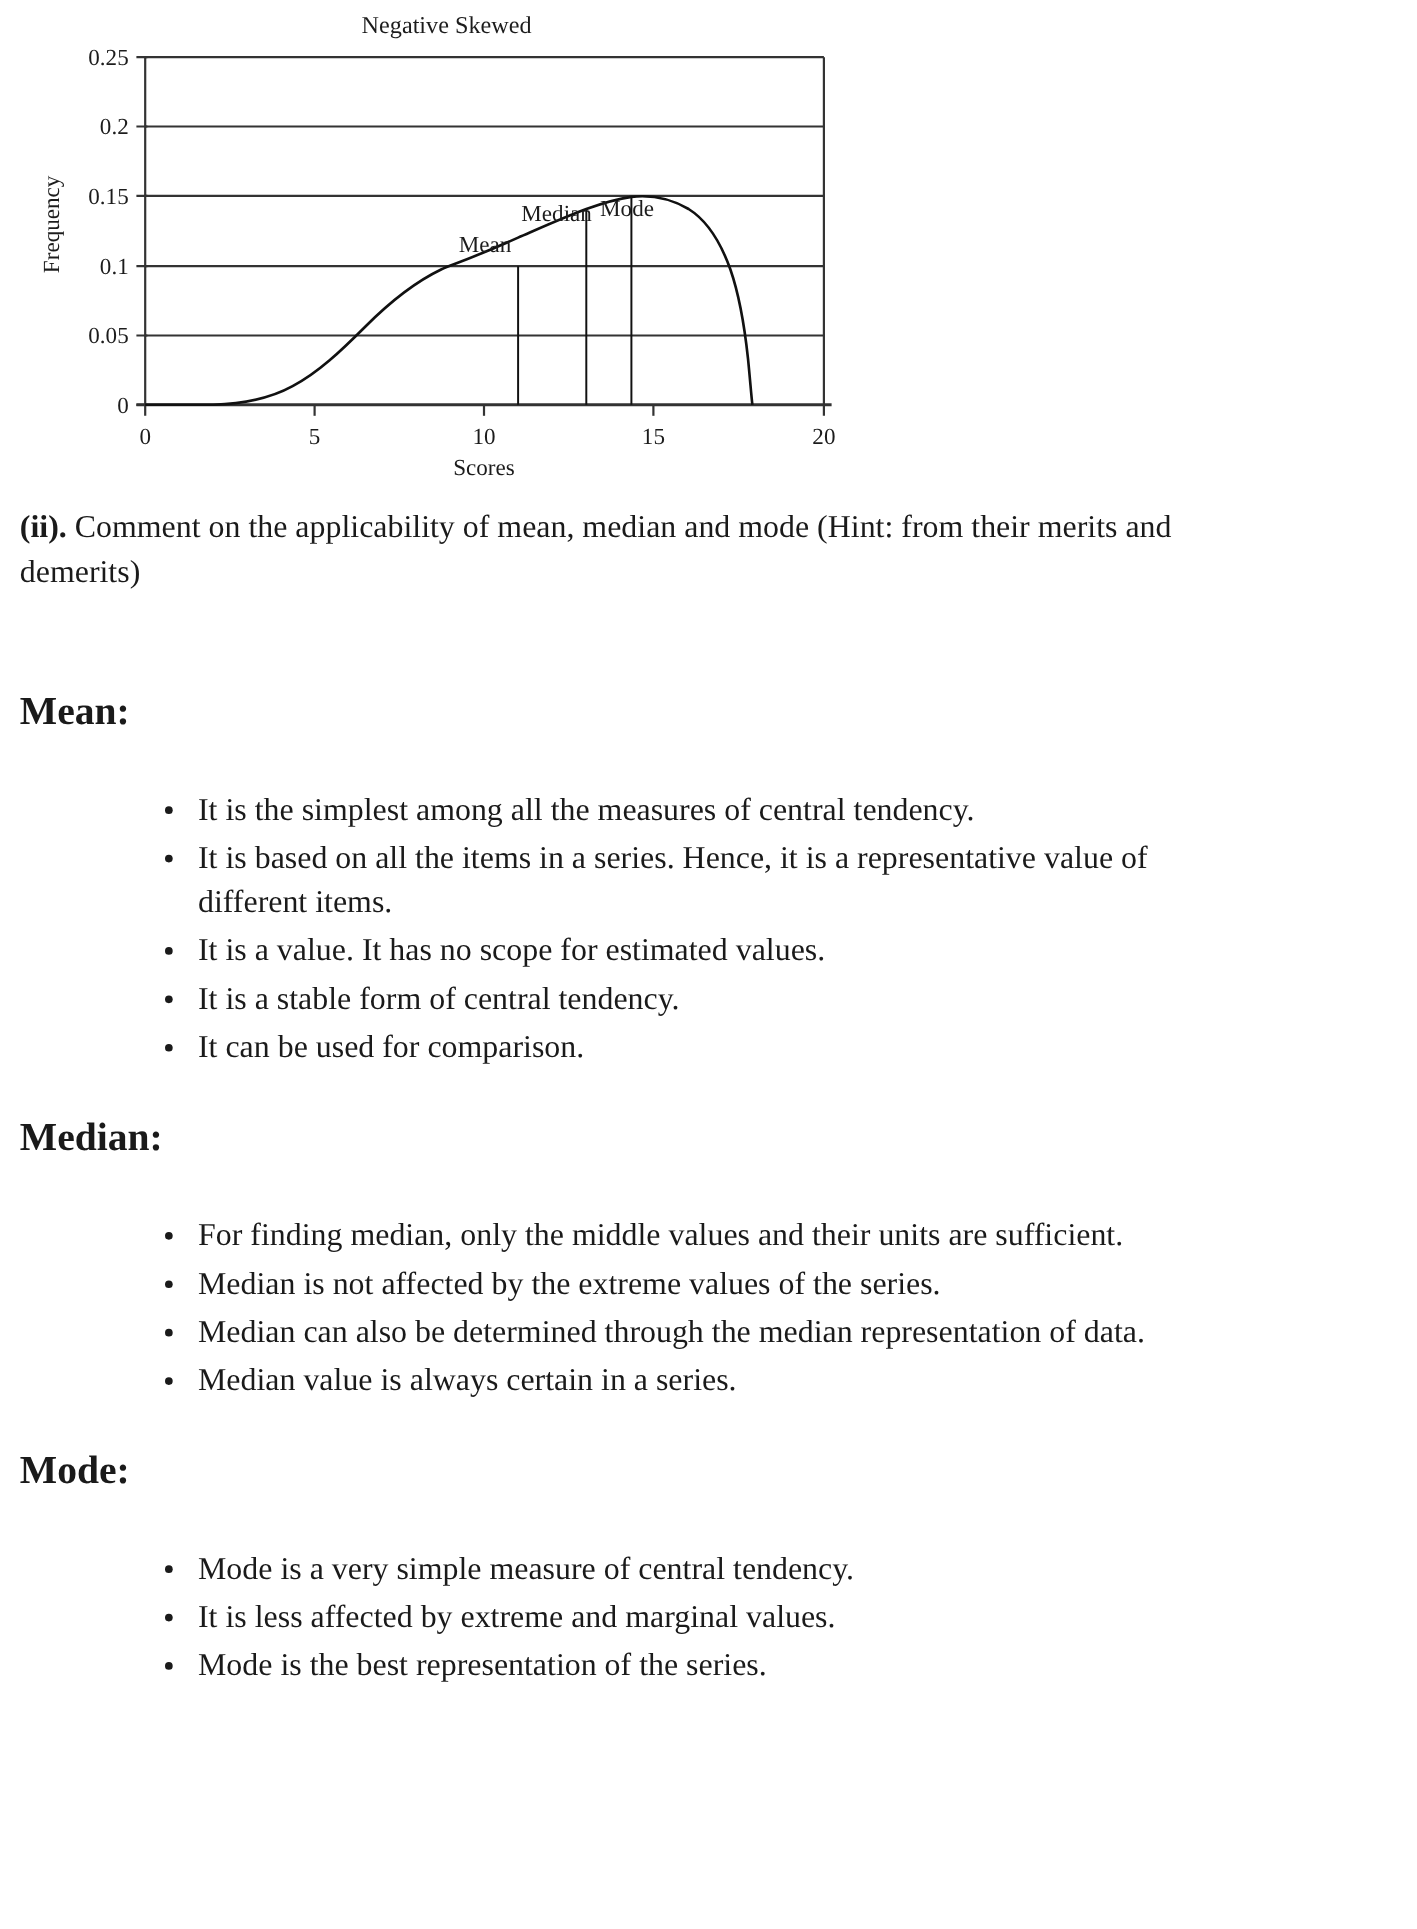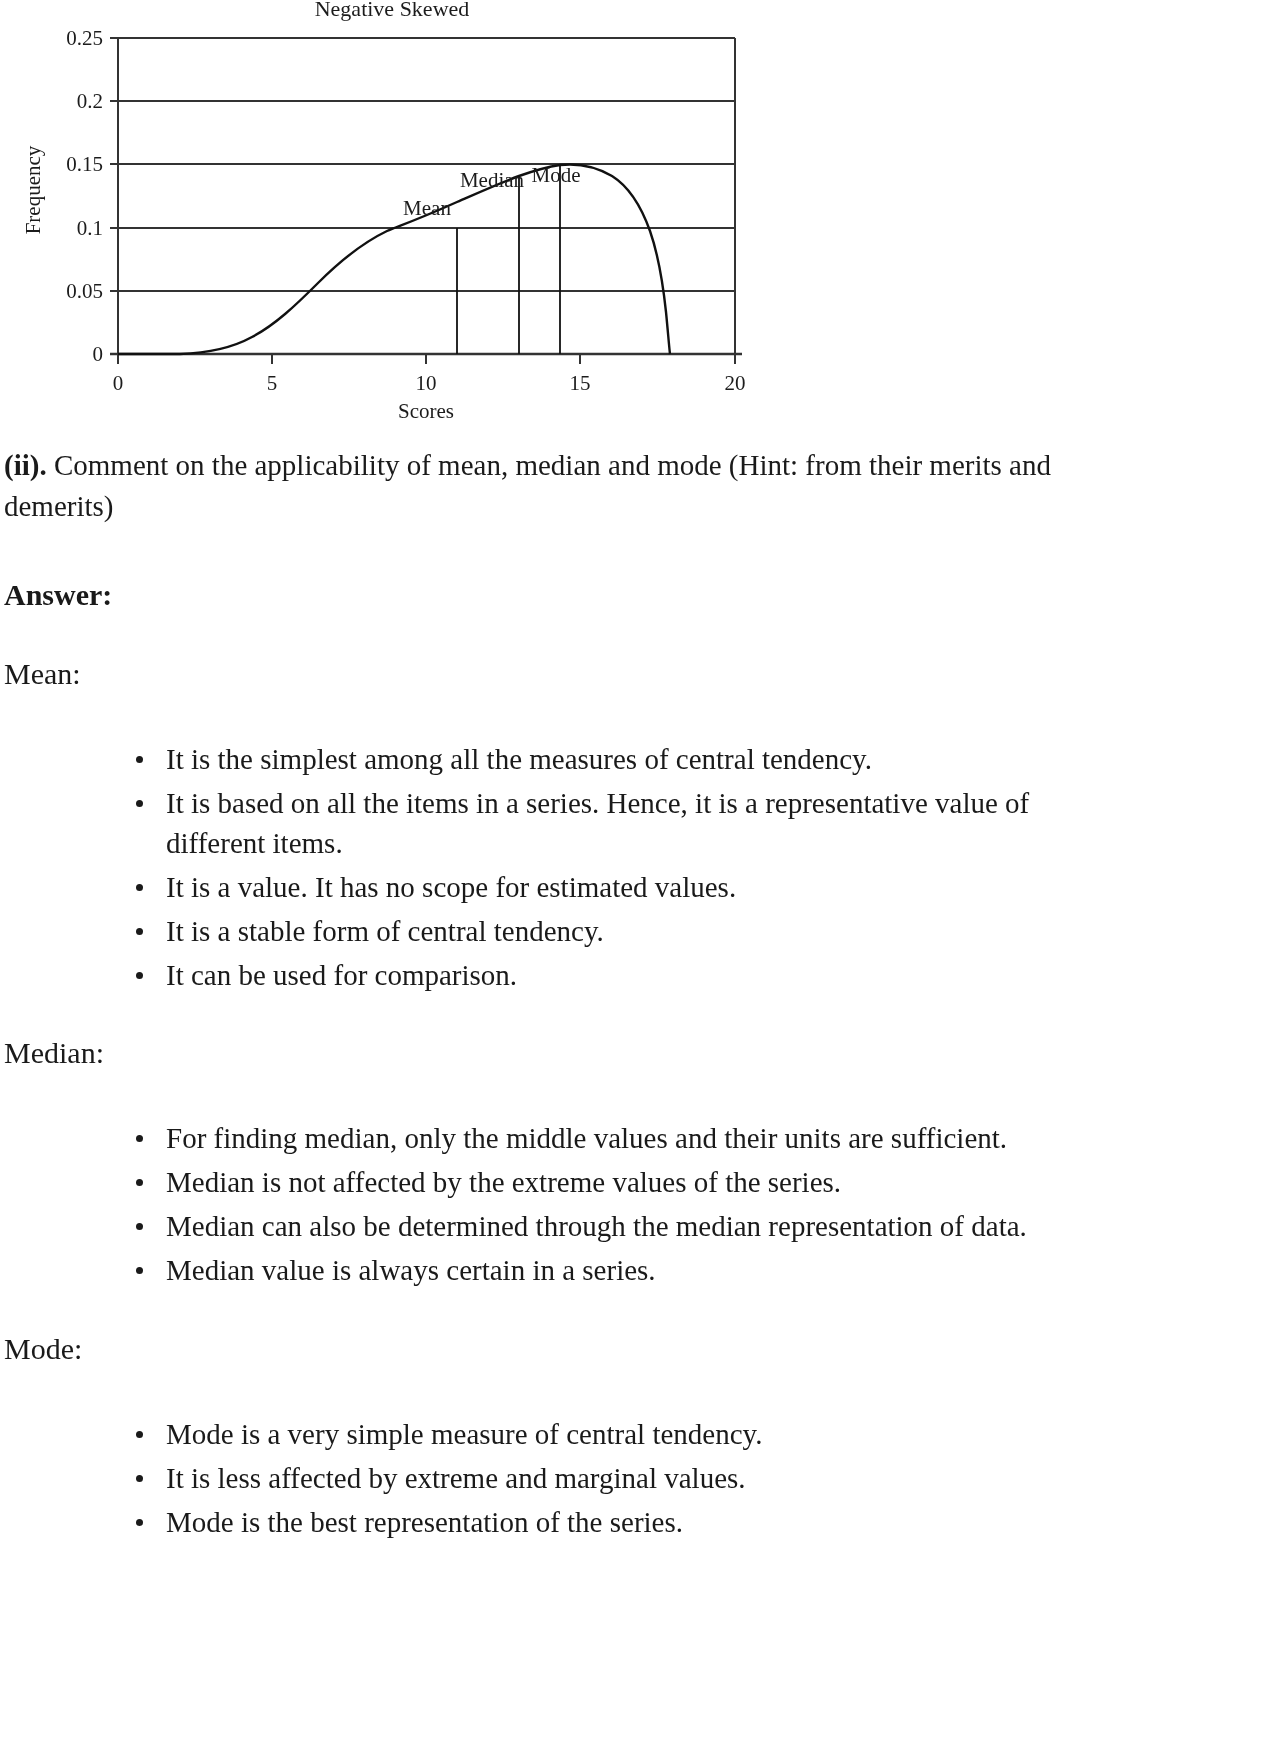--- a/index.html
+++ b/index.html
@@ -13,21 +13,21 @@
     font-family: "Liberation Serif", "DejaVu Serif", serif;
     color: #1a1a1a;
     -webkit-font-smoothing: antialiased;
   }
 
   .page {
     position: relative;
     width: 1124px;
     min-height: 1754px;
     box-sizing: border-box;
-    padding: 0;
+    padding: 14px;
   }
 
   
   .figure-block {
     position: relative;
     width: 1288px;
     height: 445px;
   }
   .chart-svg {
     position: absolute;
@@ -67,22 +67,22 @@
   .spacer-md { height: 34px; }
   .spacer-lg { height: 40px; }
 
   h3.section-head {
     font-size: 30px;
     font-weight: bold;
     margin: 0 0 6px 0;
     line-height: 1.3;
   }
   h4.term-head {
-    font-size: 30px;
-    font-weight: normal;
+    font-size: 36px;
+    font-weight: bold;
     margin: 0 0 6px 0;
     line-height: 1.3;
   }
 
   ul.bullets {
     margin: 0 0 0 0;
     padding: 0 0 0 128px;
     list-style: none;
   }
   ul.bullets li {
@@ -186,21 +186,20 @@
       <text class="chart-text marker-label" x="556" y="182" text-anchor="middle">Mode</text>
     </svg>
   </div>
 
   <div class="prose">
 
     <p class="para"><span class="q-num">(ii).</span><span> Comment on the applicability of mean, median and mode (Hint: from their merits and demerits)</span></p>
 
     <div class="spacer-md"></div>
 
-    <h3 class="section-head">Answer:</h3>
 
     <div class="spacer-md"></div>
 
     <h4 class="term-head">Mean:</h4>
     <div class="spacer-lg"></div>
     <ul class="bullets">
       <li>It is the simplest among all the measures of central tendency.</li>
       <li>It is based on all the items in a series. Hence, it is a representative value of different items.</li>
       <li>It is a value. It has no scope for estimated values.</li>
       <li>It is a stable form of central tendency.</li>

